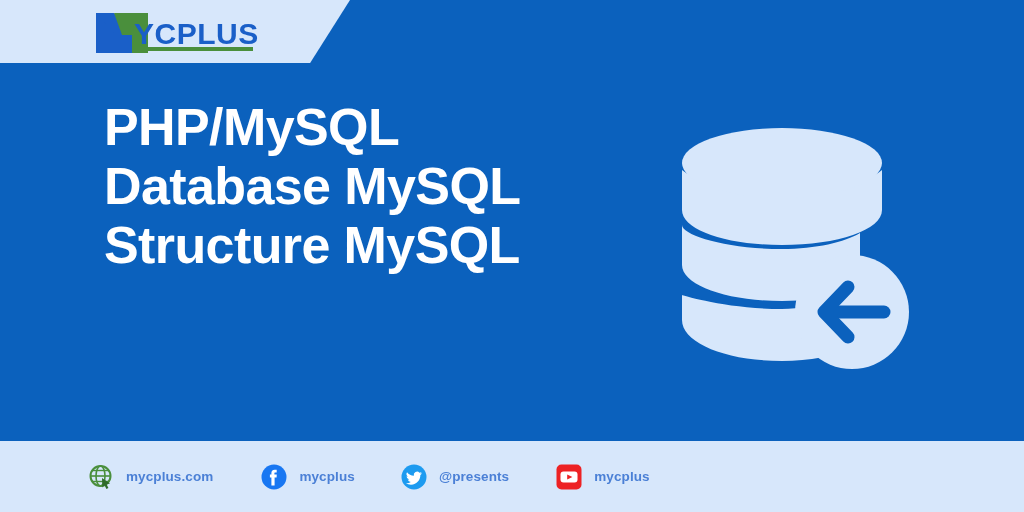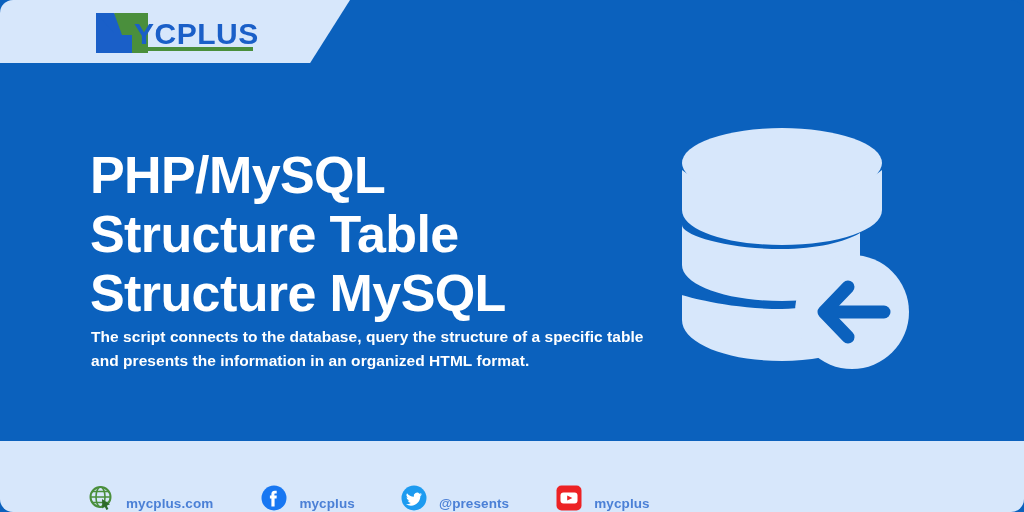--- a/index.html
+++ b/index.html
@@ -12,21 +12,20 @@
     overflow: hidden;
     font-family: "Liberation Sans", sans-serif;
     background: #0B61BD;
   }
   .banner {
     position: relative;
     width: 1024px;
     height: 512px;
     background: #0B61BD;
     overflow: hidden;
-    border-radius: 13px;
   }
 
   
   .header-band {
     position: absolute;
     left: 0;
     top: 0;
     width: 350px;
     height: 63px;
     background: #D7E7FB;
@@ -39,25 +38,24 @@
     top: 11px;
     width: 170px;
     height: 44px;
     z-index: 4;
   }
   .logo-wrap svg { display: block; }
 
   
   .headline {
     position: absolute;
-    left: 90px;
+    left: 104px;
     top: 98px;
     width: 560px;
     z-index: 2;
-    margin-top: 48px;
   }
   .headline-line {
     color: #FFFFFF;
     font-size: 52px;
     font-weight: bold;
     line-height: 59px;
     letter-spacing: -0.6px;
     white-space: nowrap;
   }
 
@@ -100,21 +98,21 @@
     position: absolute;
     left: 88px;
     top: 0;
     height: 71px;
     display: flex;
     align-items: center;
     gap: 0px;
   }
   .footer-item {
     display: flex;
-    align-items: flex-end;
+    align-items: center;
     height: 69px;
   }
   .footer-item .ficon {
     width: 26px;
     height: 26px;
     display: flex;
     align-items: center;
     justify-content: center;
     flex: 0 0 auto;
   }
@@ -148,25 +146,24 @@
 
       <text x="42" y="33" font-family="'Liberation Sans', sans-serif" font-size="30" font-weight="bold" fill="#1A5FC8" letter-spacing="0.5">YCPLUS</text>
 
       <rect x="40" y="36" width="121" height="4" fill="#4A8F3C"></rect>
       <rect x="40" y="36" width="6" height="6" fill="#4A8F3C"></rect>
     </svg>
   </div>
 
   <div class="headline">
     <div class="headline-line">PHP/MySQL</div>
-    <div class="headline-line">Structure Table</div>
+    <div class="headline-line">Database MySQL</div>
     <div class="headline-line">Structure MySQL</div>
   </div>
 
-  <div class="description">The script connects to the database, query the structure of a specific table and presents the information in an organized HTML format.</div>
 
   <div class="db-graphic">
     <svg width="250" height="260" viewBox="0 0 250 260" xmlns="http://www.w3.org/2000/svg">
       <g fill="#D7E7FB">
 
         <path d="M22,170 C22,170 22,205 22,205 C22,228 66,246 122,246 C150,246 175,241 192,233
                  C178,220 170,202 170,183 C156,190 140,194 122,194 C66,194 22,180 22,180 Z"></path>
 
         <path d="M22,110 L22,150 C22,170 66,186 122,186 C144,186 164,183 180,177
                  C186,173 193,170 200,168 L200,118 C185,127 156,134 122,134 C66,134 22,120 22,110 Z"></path>

